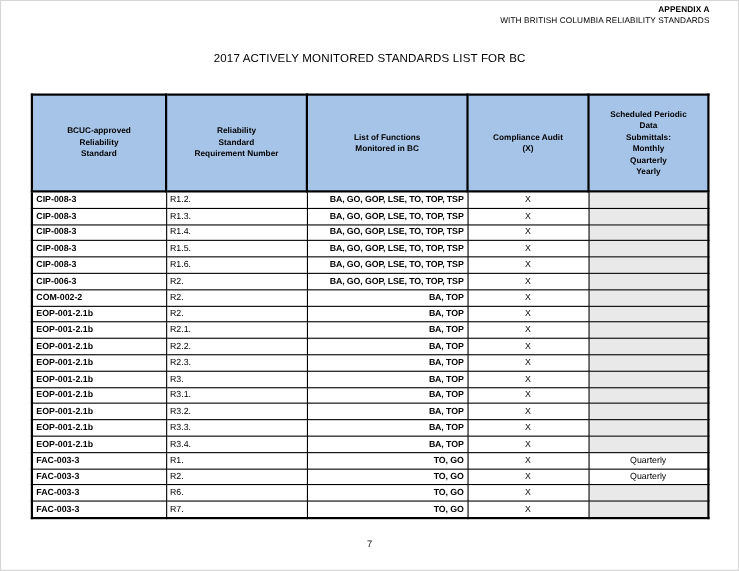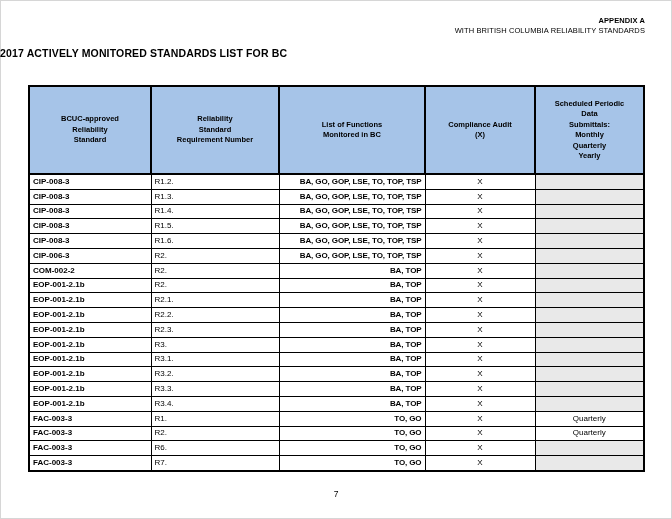--- a/index.html
+++ b/index.html
@@ -11,32 +11,33 @@
     overflow: hidden;
   }
   .page {
     position: relative;
     width: 672px; height: 519px;
     background: #ffffff;
     box-shadow: inset 0 0 0 1px #d6d6d6;
   }
   .corner {
     position: absolute;
-    top: 16px; right: 27px;
+    top: 4px; right: 27px;
     text-align: right;
     font-size: 7.5px;
     line-height: 10px;
     letter-spacing: 0.1px;
   }
   .corner .l1 { font-weight: bold; }
   .doc-title {
     position: absolute;
     top: 47px; left: 0;
     width: 100%;
-    font-weight: bold;
+    text-align: center;
+    font-weight: normal;
     font-size: 10.5px;
     letter-spacing: 0.15px;
   }
   table.std {
     position: absolute;
     left: 28px; top: 85px;
     width: 615px;
     border-collapse: collapse;
     table-layout: fixed;
     border: 2px solid #000;

